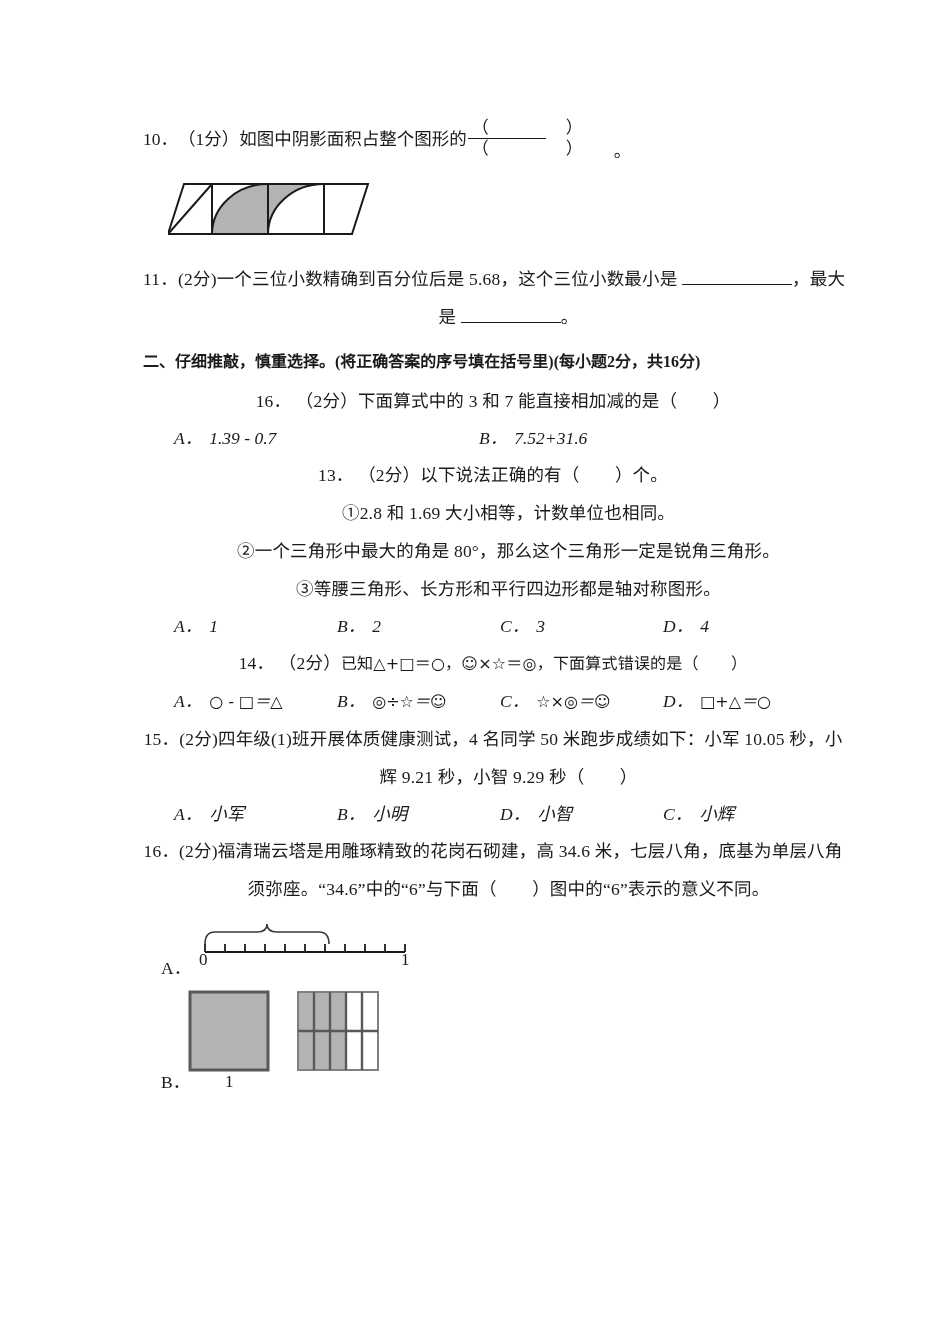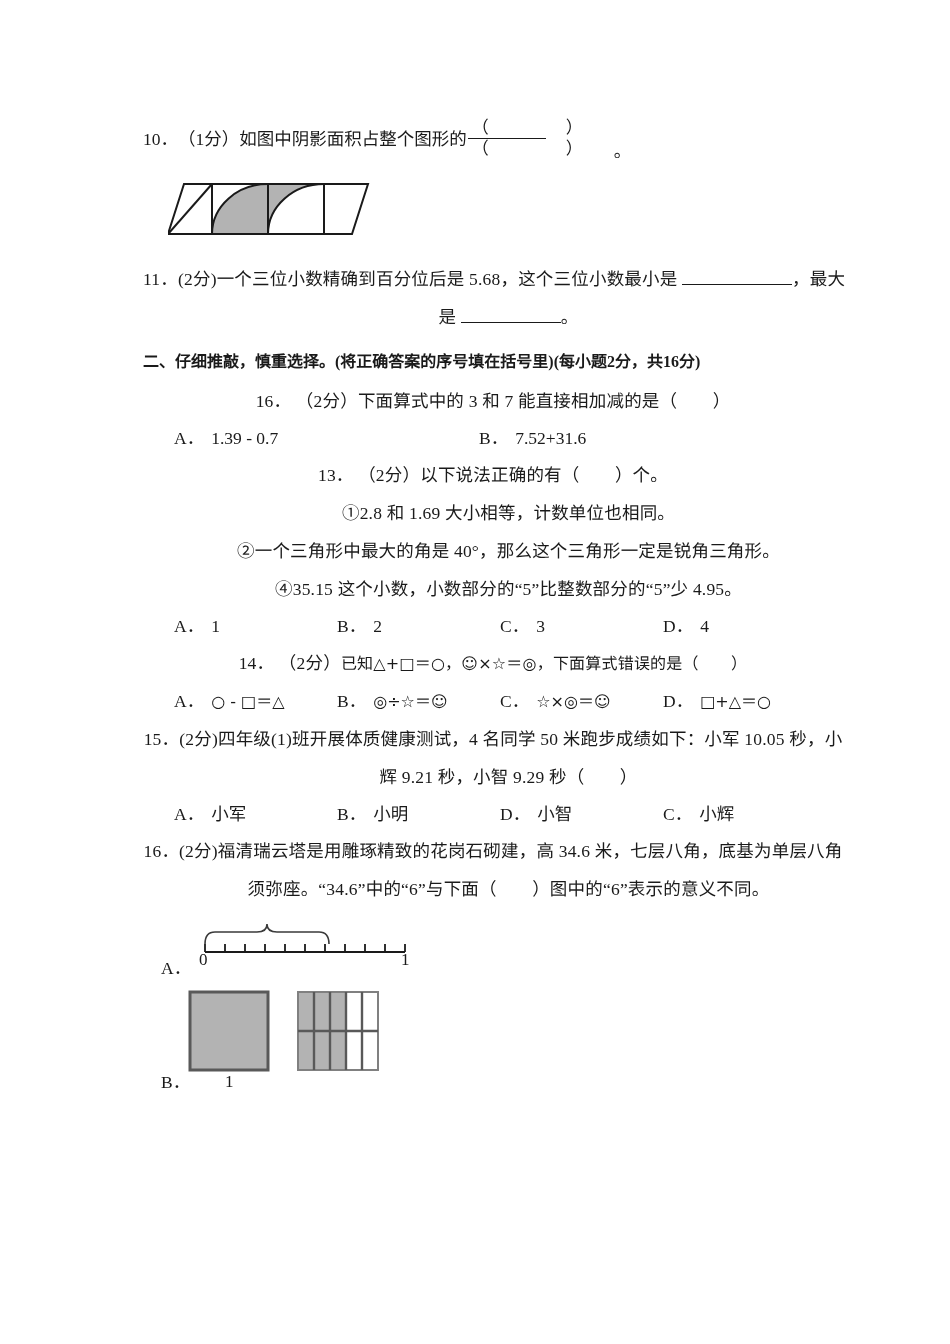--- a/index.html
+++ b/index.html
@@ -104,20 +104,21 @@
   .choices {
     display: flex;
     font-size: 17.5px;
     line-height: 36px;
     padding-left: 31px;
   }
   .choices.two-col .choice { width: 305px; }
   .choices.four-col .choice { width: 163px; }
   .choice {
     white-space: nowrap;
+    font-style: italic;
   }
   .choice .lbl { margin-right: 7px; }
 
   .sym {
     font-family: "DejaVu Sans", sans-serif;
     font-size: 16px;
     margin-top: 47px;
   }
 
   
@@ -223,22 +224,22 @@
       <span class="choice">
         <span class="lbl">B．</span><span>7.52+31.6</span>
       </span>
     </div>
 
     <div class="qline">
       <span>13．</span>
       <span>（2分）</span><span>以下说法正确的有（　　）个。</span>
     </div>
     <div class="qline indent">①2.8 和 1.69 大小相等，计数单位也相同。</div>
-    <div class="qline indent">②一个三角形中最大的角是 40°，那么这个三角形一定是锐角三角形。</div>
-    <div class="qline indent">④35.15 这个小数，小数部分的“5”比整数部分的“5”少 4.95。</div>
+    <div class="qline indent">②一个三角形中最大的角是 80°，那么这个三角形一定是锐角三角形。</div>
+    <div class="qline indent">③等腰三角形、长方形和平行四边形都是轴对称图形。</div>
     <div class="choices four-col">
       <span class="choice">
         <span class="lbl">A．</span><span>1</span>
       </span>
       <span class="choice">
         <span class="lbl">B．</span><span>2</span>
       </span>
       <span class="choice">
         <span class="lbl">C．</span><span>3</span>
       </span>

